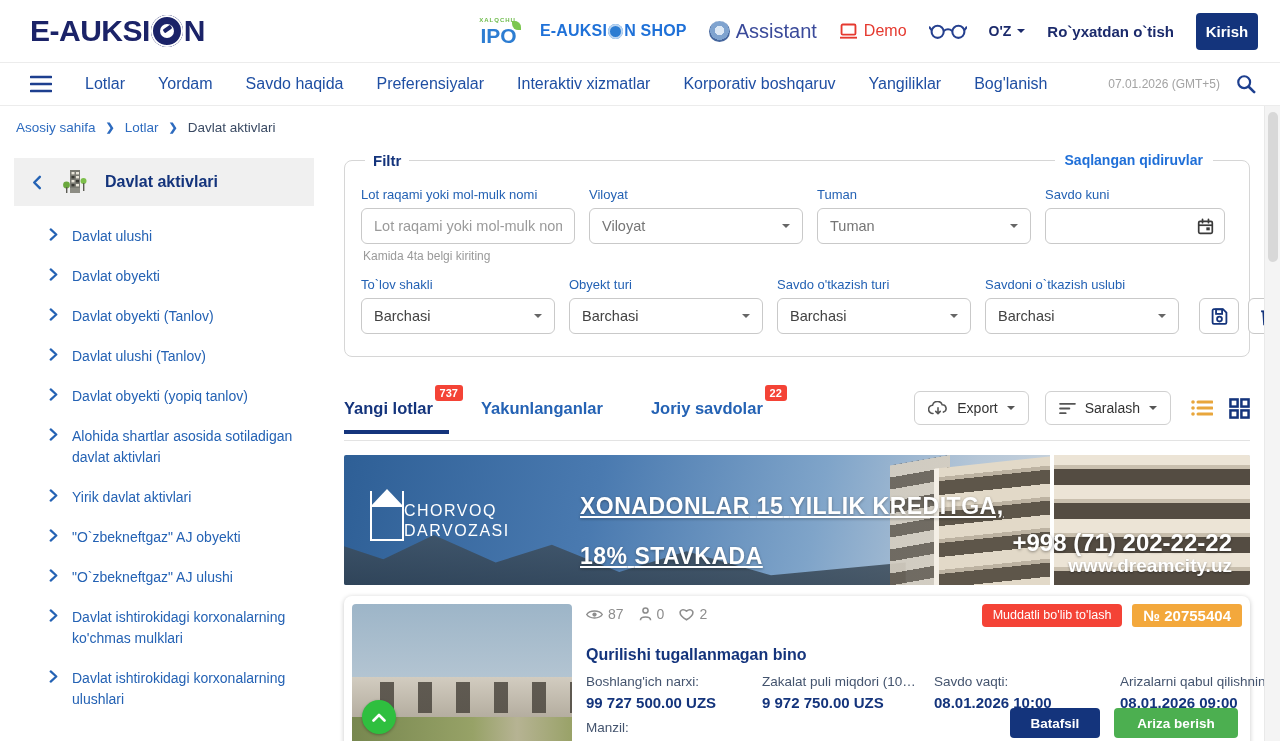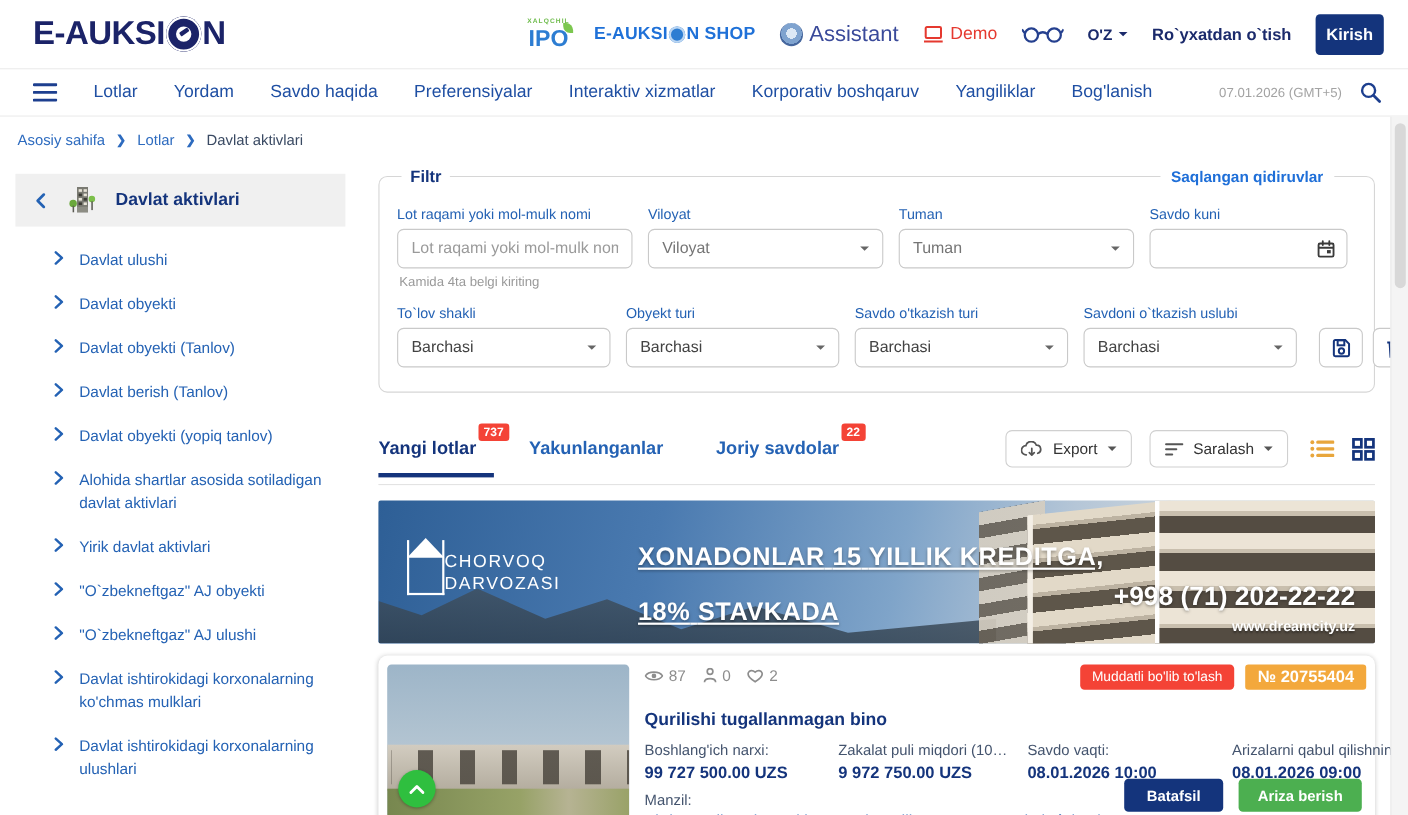--- a/index.html
+++ b/index.html
@@ -107,21 +107,21 @@
   .bld3 { right:300px; width:60px; transform:skewY(-10deg); transform-origin:top right; background:repeating-linear-gradient(#d6cec0 0 12px,#6a6256 12px 24px); opacity:.9; }
   .bnr-logo { position:absolute; left:26px; top:36px; display:flex; align-items:flex-end; color:#fff; }
   .gate-icon { width:34px; height:50px; border:2px solid #fff; border-top:none; position:relative; }
   .gate-icon::before { content:""; position:absolute; left:-2px; top:-2px; width:0; height:0; border-left:17px solid transparent; border-right:17px solid transparent; border-bottom:18px solid #fff; }
   .bnr-logo-text { font-size:16px; letter-spacing:1.5px; line-height:1.25; }
   .bnr-main { position:absolute; left:236px; top:38px; color:#fff; text-shadow:0 1px 3px rgba(0,0,0,.35); }
   .bnr-line { font-size:23px; font-weight:600; letter-spacing:.5px;text-decoration:underline; }
   .bnr-line b { font-weight:800; }
   .bnr-line.l2 { margin-top:23px; }
   .bnr-phone { position:absolute; right:18px; bottom:28px; color:#fff; font-size:24px; font-weight:800; text-shadow:0 1px 3px rgba(0,0,0,.4); }
-  .bnr-site { position:absolute; right:18px; bottom:8px; color:#fff; font-size:13px; font-weight:700; text-shadow:0 1px 2px rgba(0,0,0,.4);text-align:center; }
+  .bnr-site { position:absolute; right:18px; bottom:8px; color:#fff; font-size:19px; font-weight:700; text-shadow:0 1px 2px rgba(0,0,0,.4);text-align:center; }
 
   
   .card { position:relative; margin-top:11px; background:#fff; border-radius:8px; box-shadow:0 1px 5px rgba(0,0,0,.22); padding:8px; display:flex; gap:14px; height:156px; }
   .card-img { position:relative; width:220px; flex:none; border-radius:4px; overflow:hidden; background:linear-gradient(#9db5c8 0%,#b4c5d2 55%,#bccbd6 60%); cursor:pointer; }
   .ci-bld { position:absolute; left:0; right:0; top:52%; height:30%; background:linear-gradient(#d2ccc0,#b3ac9e); }
   .ci-win { position:absolute; left:4px; right:0; top:30%; height:45%; background:repeating-linear-gradient(90deg,transparent 0 24px,#4c473f 24px 38px); opacity:.85; }
   .ci-ground { position:absolute; left:0; right:0; bottom:0; height:19%; background:linear-gradient(90deg,#77874f,#97a267 55%,#b6b393 75%,#99a268); }
   .img-up-btn { position:absolute; left:10px; bottom:10px; width:34px; height:34px; border-radius:50%; background:#2fbf3f; border:none; display:flex; align-items:center; justify-content:center; color:#fff; cursor:pointer; box-shadow:0 1px 3px rgba(0,0,0,.3); }
   .card-body { flex:1; min-width:0; position:relative; padding:2px 2px 0 0; }
   .stats { display:flex; align-items:center; gap:15px; color:#8d8d8d; font-size:14px; }
@@ -130,21 +130,21 @@
   .badge-red { background:#f44336; color:#fff; font-size:12.5px; padding:4px 11px; border-radius:4px; cursor:pointer; }
   .badge-num { background:#f3a83c; color:#fff; font-size:15px; font-weight:700; padding:3px 11px; border-radius:3px; }
   .lot-title { display:inline-block; margin-top:24px; font-size:16px; font-weight:700; color:#14347c; cursor:pointer; }
   .lot-fields { display:grid; grid-template-columns:176px 172px 186px 1fr; margin-top:10px; }
   .lf-label { font-size:13.5px; color:#44546e; white-space:nowrap; overflow:hidden; text-overflow:ellipsis; padding-right:8px; }
   .lf-value { font-size:15px; font-weight:700; color:#14347c; margin-top:5px; white-space:nowrap; }
   .addr-label { margin-top:9px; font-size:13.5px; color:#44546e; }
   .addr { margin-top:3px; font-size:14.5px; color:#2462b4; line-height:1.3; max-width:480px; }
   .card-btns { position:absolute; right:4px; bottom:6px; display:flex; gap:14px; }
   .btn-details { width:90px; height:30px; background:#14347c; border:none; border-radius:4px; color:#fff; font-weight:700; font-size:13.5px; font-family:inherit; cursor:pointer; }
-  .btn-apply { width:112px; height:30px; background:#4caf50; border:none; border-radius:4px; color:#fff; font-weight:700; font-size:13.5px; font-family:inherit; cursor:pointer; }
+  .btn-apply { width:124px; height:30px; background:#4caf50; border:none; border-radius:4px; color:#fff; font-weight:700; font-size:13.5px; font-family:inherit; cursor:pointer; }
 
   
   .scrolltrack { position:absolute; right:0; top:106px; bottom:0; width:16px; background:#f4f4f4; border-left:1px solid #e9e9e9; }
   .scrollthumb { position:absolute; left:2.5px; top:6px; width:10px; height:150px; background:#d8d8d8; border-radius:6px; }
 </style>
 </head>
 <body>
 
 <div class="page">
 
@@ -276,21 +276,21 @@
               </svg>
             </span>
             <span class="lbl">Davlat obyekti (Tanlov)</span>
           </div>
         <div class="side-item">
             <span class="chev">
               <svg width="11" height="13" viewBox="0 0 11 14">
                 <path d="M2.5 1.5 L8.5 7 L2.5 12.5" fill="none" stroke="currentColor" stroke-width="2.4" stroke-linecap="round" stroke-linejoin="round"></path>
               </svg>
             </span>
-            <span class="lbl">Davlat berish (Tanlov)</span>
+            <span class="lbl">Davlat ulushi (Tanlov)</span>
           </div>
         <div class="side-item">
             <span class="chev">
               <svg width="11" height="13" viewBox="0 0 11 14">
                 <path d="M2.5 1.5 L8.5 7 L2.5 12.5" fill="none" stroke="currentColor" stroke-width="2.4" stroke-linecap="round" stroke-linejoin="round"></path>
               </svg>
             </span>
             <span class="lbl">Davlat obyekti (yopiq tanlov)</span>
           </div>
         <div class="side-item">

